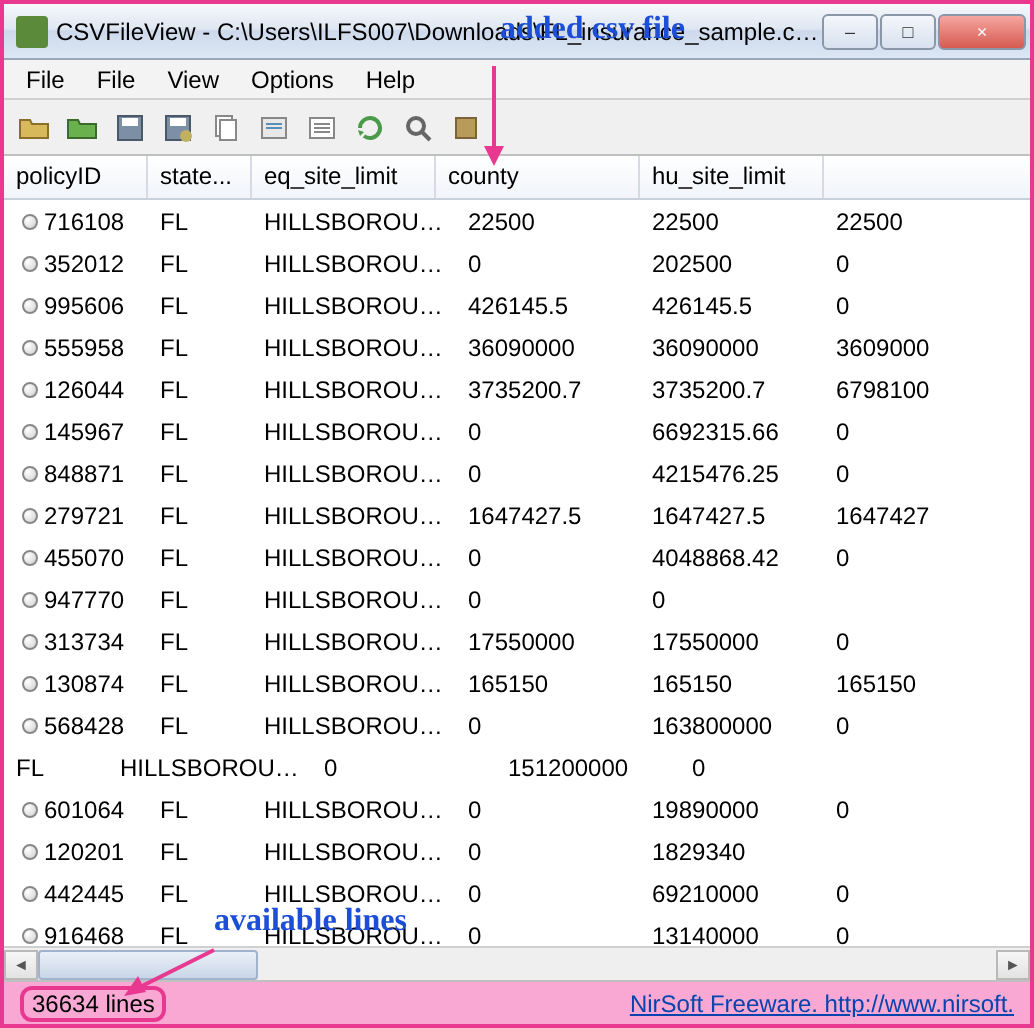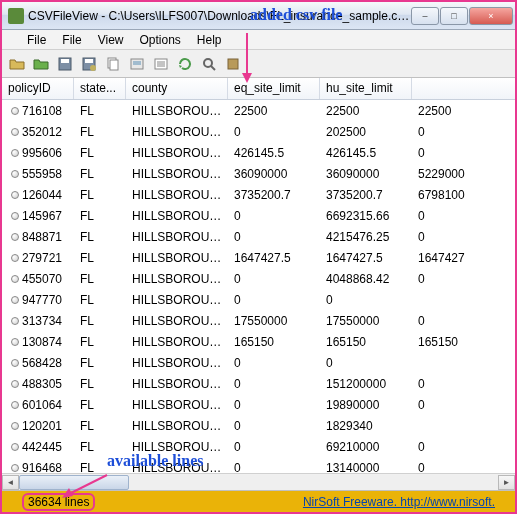--- a/index.html
+++ b/index.html
@@ -4,39 +4,39 @@
 <style>
 * { box-sizing: border-box; margin: 0; padding: 0; }
 body { font-family: "Segoe UI", Tahoma, sans-serif; font-size: 11px; background: #fff; width: 517px; height: 514px; overflow: hidden; position: relative; border: 2px solid #e83890; }
 .window { display: flex; flex-direction: column; height: 100%; background: #f0f0f0; }
 .titlebar { height: 28px; background: linear-gradient(to bottom, #f6f8fb 0%, #dfe7f2 45%, #cdd9eb 50%, #dce6f4 100%); display: flex; align-items: center; padding: 0 2px 0 6px; border-bottom: 1px solid #9aa7b8; }
 .titlebar .icon { width: 16px; height: 16px; background: #5a8a3a; margin-right: 4px; display: inline-block; border-radius: 2px; }
 .titlebar .title { flex: 1; color: #000; font-size: 12px; white-space: nowrap; overflow: hidden; text-overflow: ellipsis; }
 .winbtns { display: flex; gap: 1px; }
 .winbtn { width: 28px; height: 18px; border: 1px solid #8a97a8; border-radius: 3px; background: linear-gradient(to bottom,#f4f7fb,#d7e1ef); display:flex; align-items:center; justify-content:center; font-size:9px; color:#333; }
 .winbtn.close { background: linear-gradient(to bottom,#f6a6a0,#d65b52); color:#fff; width: 44px; }
-.menubar { height: 20px; background: #f3f3f3; display:flex; align-items:center; padding: 0 18px; gap: 2px; border-bottom: 1px solid #d0d0d0; }
+.menubar { height: 20px; background: #f3f3f3; display:flex; align-items:center; padding: 0 4px; gap: 2px; border-bottom: 1px solid #d0d0d0; }
 .menubar span { padding: 2px 7px; font-size: 12px; color:#000; }
 .toolbar { height: 28px; background: #f0f0f0; display:flex; align-items:center; padding: 0 4px; gap: 2px; border-bottom: 1px solid #c0c0c0; }
 .tbtn { width: 22px; height: 22px; display:flex; align-items:center; justify-content:center; }
 .tbtn svg { width: 16px; height: 16px; }
 .listview { flex: 1; background: #fff; overflow: hidden; display:flex; flex-direction:column; }
 .headerrow { display:flex; background: linear-gradient(to bottom,#fff,#f1f4f9); border-bottom: 1px solid #c8d0dc; height: 22px; }
 .headerrow .hcell { border-right: 1px solid #d5dbe5; padding: 3px 6px; font-size: 12px; color:#000; white-space:nowrap; overflow:hidden; text-overflow:ellipsis; }
 .rows { flex:1; overflow:hidden; }
 .row { display:flex; height: 21px; align-items:center; }
 .row .cell { padding: 2px 6px; font-size: 12px; color:#000; white-space:nowrap; overflow:hidden; text-overflow:ellipsis; }
 .w0{width:72px}.w1{width:52px}.w2{width:102px}.w3{width:92px}.w4{width:92px}.w5{width:70px}
 .bullet { width: 14px; display:inline-flex; align-items:center; justify-content:center; }
 .bullet::before { content:""; width:6px; height:6px; border:1px solid #888; border-radius:50%; background: radial-gradient(circle at 30% 30%, #fff, #cfcfcf); }
 .hscroll { height: 17px; background: #f0f0f0; border-top:1px solid #d0d0d0; display:flex; align-items:center; }
 .hscroll .arrow { width:17px; height:15px; border:1px solid #b9b9b9; background:linear-gradient(#f7f7f7,#e2e2e2); display:flex; align-items:center; justify-content:center; font-size:8px; color:#555;}
 .hscroll .track { flex:1; height:15px; background:#efefef; position:relative;}
 .hscroll .thumb { position:absolute; left:0; top:0; width:110px; height:15px; background:linear-gradient(#eaf0f8,#c9d6e8); border:1px solid #9fb3cd; border-radius:2px;}
-.statusbar { height: 22px; background: #eab308; border-top:1px solid #c0c0c0; display:flex; align-items:center; padding: 0 20px; font-size:12px; color:#000; justify-content:space-between;}
+.statusbar { height: 22px; background: #f9a8d4; border-top:1px solid #c0c0c0; display:flex; align-items:center; padding: 0 8px; font-size:12px; color:#000; justify-content:space-between;}
 .statusbar .lines { border: 2px solid #e83890; border-radius: 6px; padding: 1px 4px; line-height:1; }
 .statusbar .link { color: #0645ad; text-decoration: underline; }
 .annot { position:absolute; color:#1d4ed8; font-size: 16px; font-weight:600; font-family: Liberation Serif, serif; pointer-events:none; }
 .annot.a1 { top: 4px; left: 248px; }
 .annot.a2 { top: 450px; left: 105px; }
 svg.arrow-annot { position:absolute; pointer-events:none; }
 </style>
 </head>
 <body>
 
@@ -120,22 +120,22 @@
         <svg viewBox="0 0 16 16">
           <rect x="3" y="3" width="10" height="10" fill="#b89a5a" stroke="#7a6338"></rect>
         </svg>
       </div>
   </div>
 
   <div class="listview">
     <div class="headerrow">
       <div class="hcell w0">policyID</div>
       <div class="hcell w1">state...</div>
+      <div class="hcell w3">eq_site_limit</div>
       <div class="hcell w2">county</div>
-      <div class="hcell w3">eq_site_limit</div>
       <div class="hcell w4">hu_site_limit</div>
     </div>
     <div class="rows" id="rows">
         <div class="row">
           <div class="cell w0"><span class="bullet"></span>716108</div>
           <div class="cell w1">FL</div>
           <div class="cell w2">HILLSBOROUG...</div>
           <div class="cell w3">22500</div>
           <div class="cell w4">22500</div>
           <div class="cell w5">22500</div>
@@ -155,21 +155,21 @@
           <div class="cell w3">426145.5</div>
           <div class="cell w4">426145.5</div>
           <div class="cell w5">0</div>
         </div>
         <div class="row">
           <div class="cell w0"><span class="bullet"></span>555958</div>
           <div class="cell w1">FL</div>
           <div class="cell w2">HILLSBOROUG...</div>
           <div class="cell w3">36090000</div>
           <div class="cell w4">36090000</div>
-          <div class="cell w5">5229000</div>
+          <div class="cell w5">3609000</div>
         </div>
         <div class="row">
           <div class="cell w0"><span class="bullet"></span>126044</div>
           <div class="cell w1">FL</div>
           <div class="cell w2">HILLSBOROUG...</div>
           <div class="cell w3">3735200.7</div>
           <div class="cell w4">3735200.7</div>
           <div class="cell w5">6798100</div>
         </div>
         <div class="row">
@@ -225,24 +225,24 @@
           <div class="cell w2">HILLSBOROUG...</div>
           <div class="cell w3">165150</div>
           <div class="cell w4">165150</div>
           <div class="cell w5">165150</div>
         </div>
         <div class="row">
           <div class="cell w0"><span class="bullet"></span>568428</div>
           <div class="cell w1">FL</div>
           <div class="cell w2">HILLSBOROUG...</div>
           <div class="cell w3">0</div>
-          <div class="cell w5">0</div>
-        </div>
-        <div class="row">
-          <div class="cell w0"><span class="bullet"></span>488305</div>
+          <div class="cell w4">163800000</div>
+          <div class="cell w5">0</div>
+        </div>
+        <div class="row">
           <div class="cell w1">FL</div>
           <div class="cell w2">HILLSBOROUG...</div>
           <div class="cell w3">0</div>
           <div class="cell w4">151200000</div>
           <div class="cell w5">0</div>
         </div>
         <div class="row">
           <div class="cell w0"><span class="bullet"></span>601064</div>
           <div class="cell w1">FL</div>
           <div class="cell w2">HILLSBOROUG...</div>

